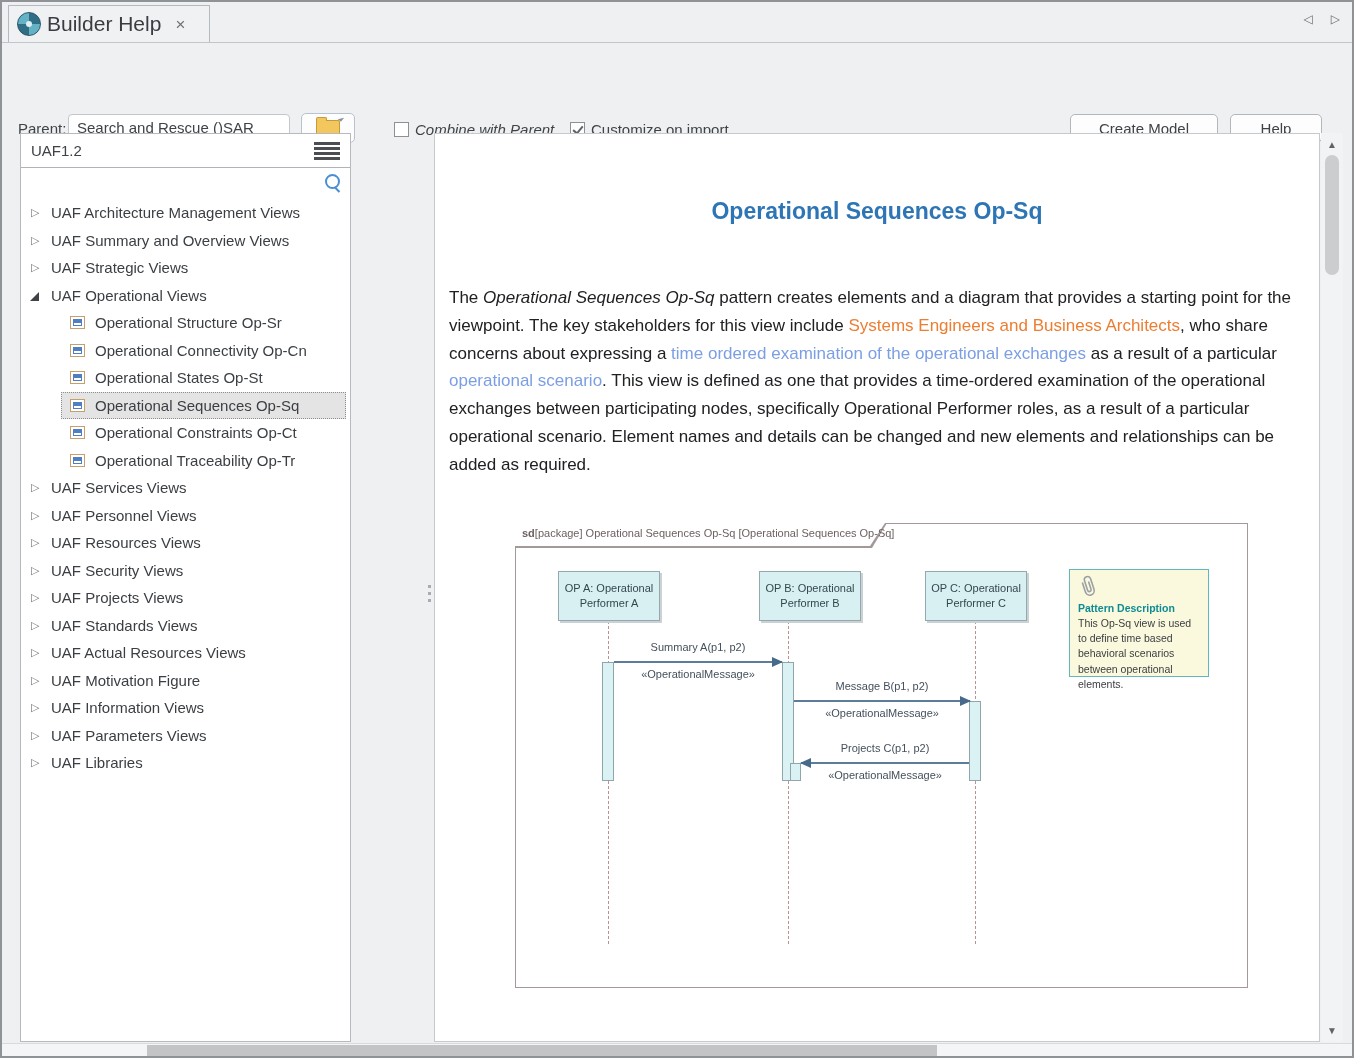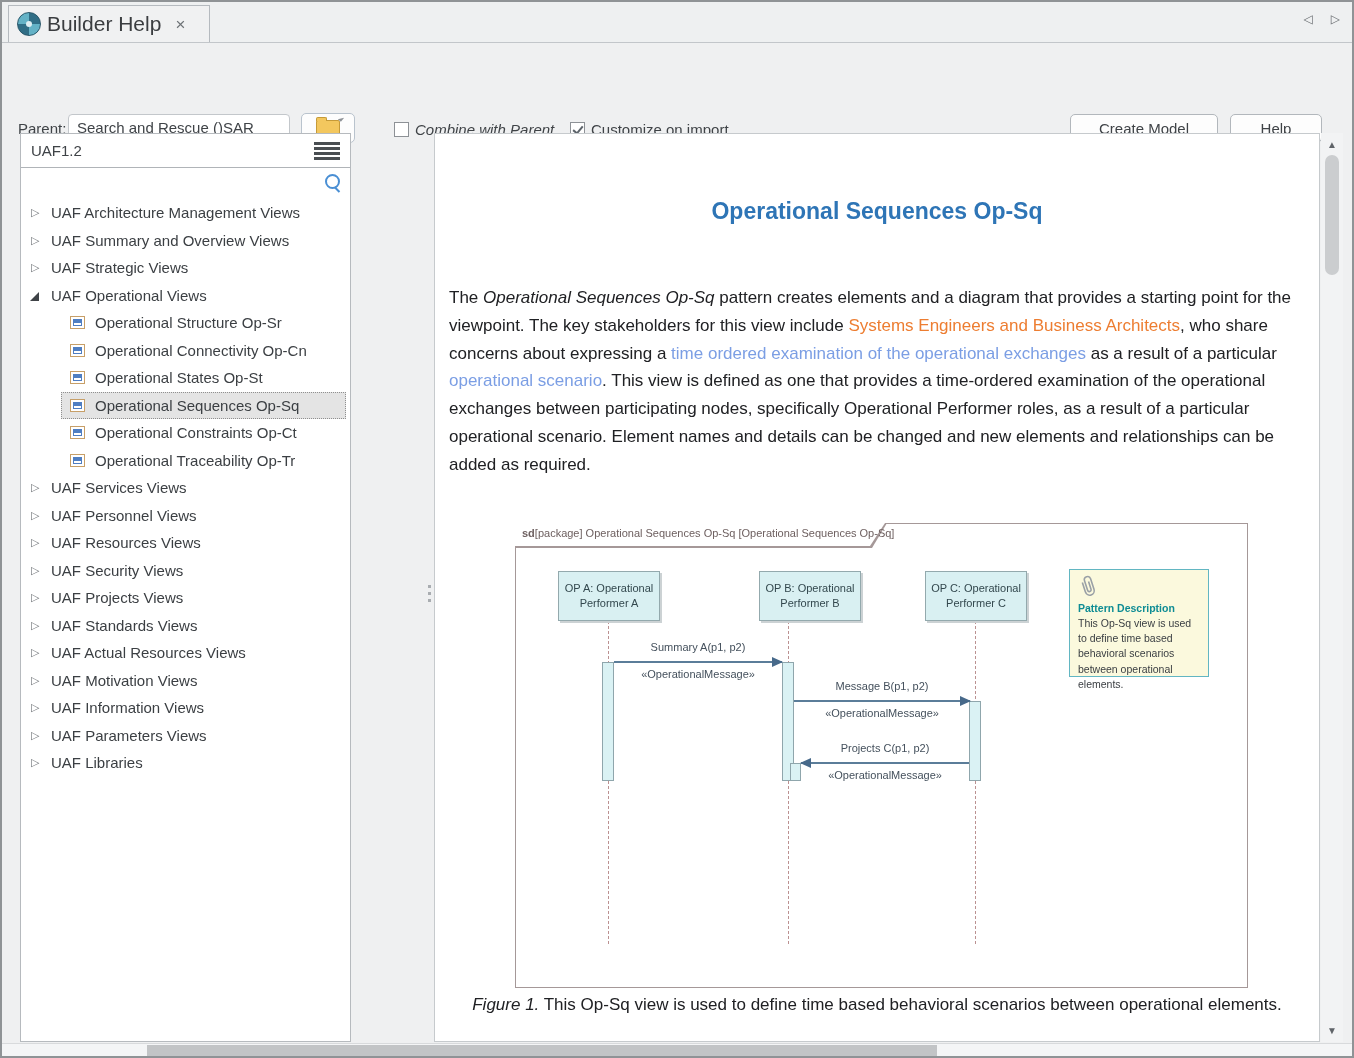--- a/index.html
+++ b/index.html
@@ -220,21 +220,21 @@
         <div class="trow">
           <span class="tri-col">▷</span>
           <span class="glabel">UAF Standards Views</span>
         </div>
         <div class="trow">
           <span class="tri-col">▷</span>
           <span class="glabel">UAF Actual Resources Views</span>
         </div>
         <div class="trow">
           <span class="tri-col">▷</span>
-          <span class="glabel">UAF Motivation Views</span>
+          <span class="glabel">UAF Motivation Figure</span>
         </div>
         <div class="trow">
           <span class="tri-col">▷</span>
           <span class="glabel">UAF Information Views</span>
         </div>
         <div class="trow">
           <span class="tri-col">▷</span>
           <span class="glabel">UAF Parameters Views</span>
         </div>
         <div class="trow">
@@ -300,24 +300,20 @@
 
       <div class="note">
         <svg class="paperclip" viewBox="0 0 24 26">
           <path d="M8 7 L8 17 a4.5 4.5 0 0 0 9 0 L17 6 a3.2 3.2 0 0 0 -6.4 0 L10.6 16 a1.8 1.8 0 0 0 3.6 0 L14.2 8" fill="none" stroke="#9aa0a6" stroke-width="1.6"></path>
         </svg>
         <div class="note-title" style="color: rgb(14, 140, 148);">Pattern Description</div>
         <div class="note-body">This Op-Sq view is used to define time based behavioral scenarios between operational elements.</div>
       </div>
     </div>
 
-    <p class="caption">
-      <i>Figure 1.</i>
-      <span>This Op-Sq view is used to define time based behavioral scenarios between operational elements.</span>
-    </p>
   </div>
 
   <div class="vscroll">
     <span class="varrow up">▲</span>
     <div class="vthumb"></div>
     <span class="varrow down">▼</span>
   </div>
 
   <div class="hscroll">
     <div class="hthumb"></div>

